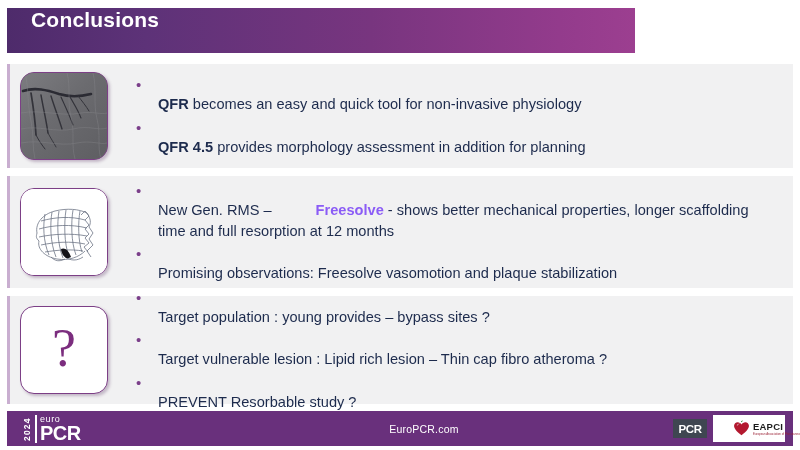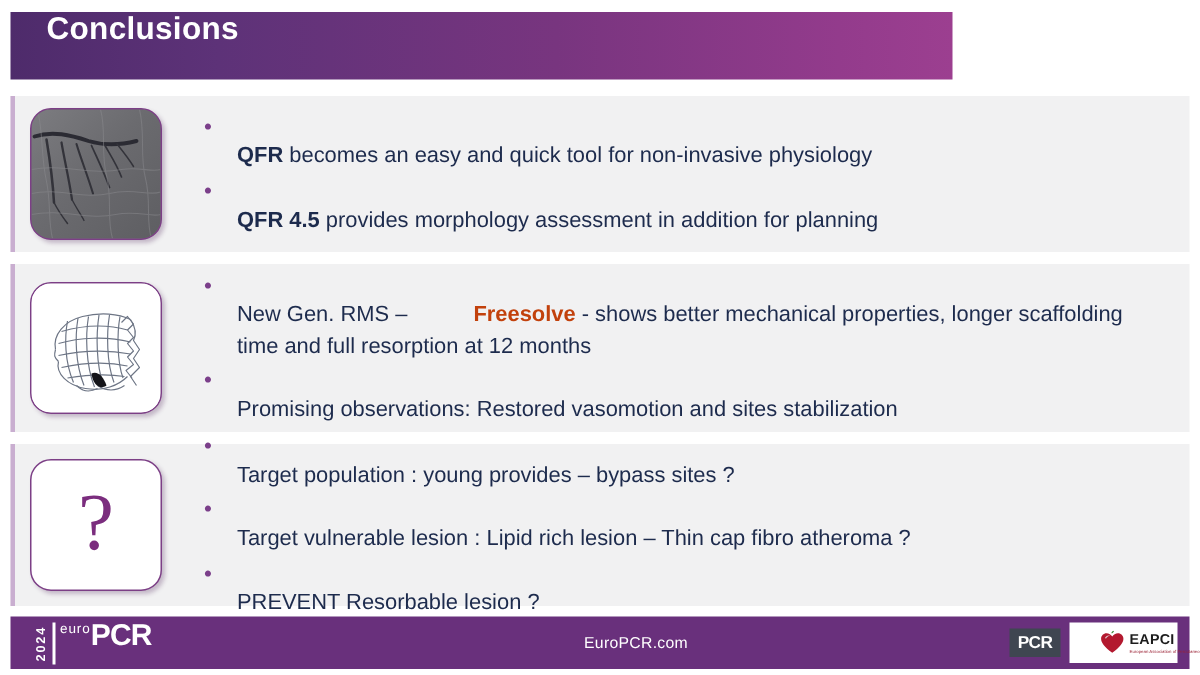--- a/index.html
+++ b/index.html
@@ -70,21 +70,21 @@
     display:flex;align-items:flex-start;
     font-size:14.6px;line-height:1.45;
     margin:1.5px 0;
   }
   .bullet .dot{
     flex:0 0 22px;
     color:#7b3f8a;font-size:15px;line-height:1.45;
   }
   .bullet .txt{flex:1 1 auto;margin-top:20px;}
   .b{font-weight:bold;}
-  .teal{color:#c2410c;font-weight:bold;padding-left:40px;}
+  .teal{color:#8b5cf6;font-weight:bold;padding-left:40px;}
 
   
   .footer{
     position:absolute;left:7px;top:411px;width:786px;height:35px;
     background:#69307c;
     display:flex;align-items:center;
   }
   .footer .url{
     position:absolute;left:0;right:0;text-align:center;
     color:#ffffff;font-size:10.5px;letter-spacing:.2px;padding-left:48px;
@@ -94,21 +94,21 @@
     position:absolute;left:14px;top:4px;height:28px;
     display:flex;align-items:stretch;color:#ffffff;
   }
   .euro-year{
     writing-mode:vertical-rl;transform:rotate(180deg);
     font-size:8.5px;font-weight:bold;letter-spacing:1.2px;
     display:flex;align-items:center;justify-content:center;
     padding-right:1px;
   }
   .euro-bar{width:2px;background:#ffffff;margin:0 3px;}
-  .euro-stack{display:flex;justify-content:center;}
+  .euro-stack{display:flex;flex-direction:column;justify-content:center;}
   .euro-small{font-size:9px;line-height:9px;letter-spacing:.6px;}
   .euro-big{font-size:20px;line-height:19px;font-weight:bold;letter-spacing:-.5px;}
 
   
   .pcr-badge{
     position:absolute;right:86px;top:8px;
     width:34px;height:19px;background:#3f4651;
     display:flex;align-items:center;justify-content:center;
     color:#ffffff;font-size:11.5px;font-weight:bold;letter-spacing:-.4px;
   }
@@ -204,41 +204,41 @@
         <path d="M40 60 C44 58 48 62 50 68 C46 71 41 68 40 60 Z" fill="#15151a"></path>
       </svg>
     </div>
     <div class="bullets">
       <div class="bullet">
         <span class="dot">•</span>
         <span class="txt"><span>New Gen. RMS – </span><span class="teal">Freesolve</span><span> - shows better mechanical properties, longer scaffolding time and full resorption at 12 months</span></span>
       </div>
       <div class="bullet">
         <span class="dot">•</span>
-        <span class="txt">Promising observations: Restored vasomotion and sites stabilization</span>
+        <span class="txt">Promising observations: Freesolve vasomotion and plaque stabilization</span>
       </div>
     </div>
   </div>
 
   <div class="box" id="box3">
     <div class="icon-tile">
       <div class="qmark">?</div>
     </div>
     <div class="bullets">
       <div class="bullet">
         <span class="dot">•</span>
         <span class="txt">Target population : young provides – bypass sites ?</span>
       </div>
       <div class="bullet">
         <span class="dot">•</span>
         <span class="txt">Target vulnerable lesion : Lipid rich lesion – Thin cap fibro atheroma ?</span>
       </div>
       <div class="bullet">
         <span class="dot">•</span>
-        <span class="txt">PREVENT Resorbable lesion ?</span>
+        <span class="txt">PREVENT Resorbable study ?</span>
       </div>
     </div>
   </div>
 
   <div class="footer">
     <div class="euro-logo">
       <div class="euro-year">2024</div>
       <div class="euro-bar"></div>
       <div class="euro-stack">
         <div class="euro-small">euro</div>

